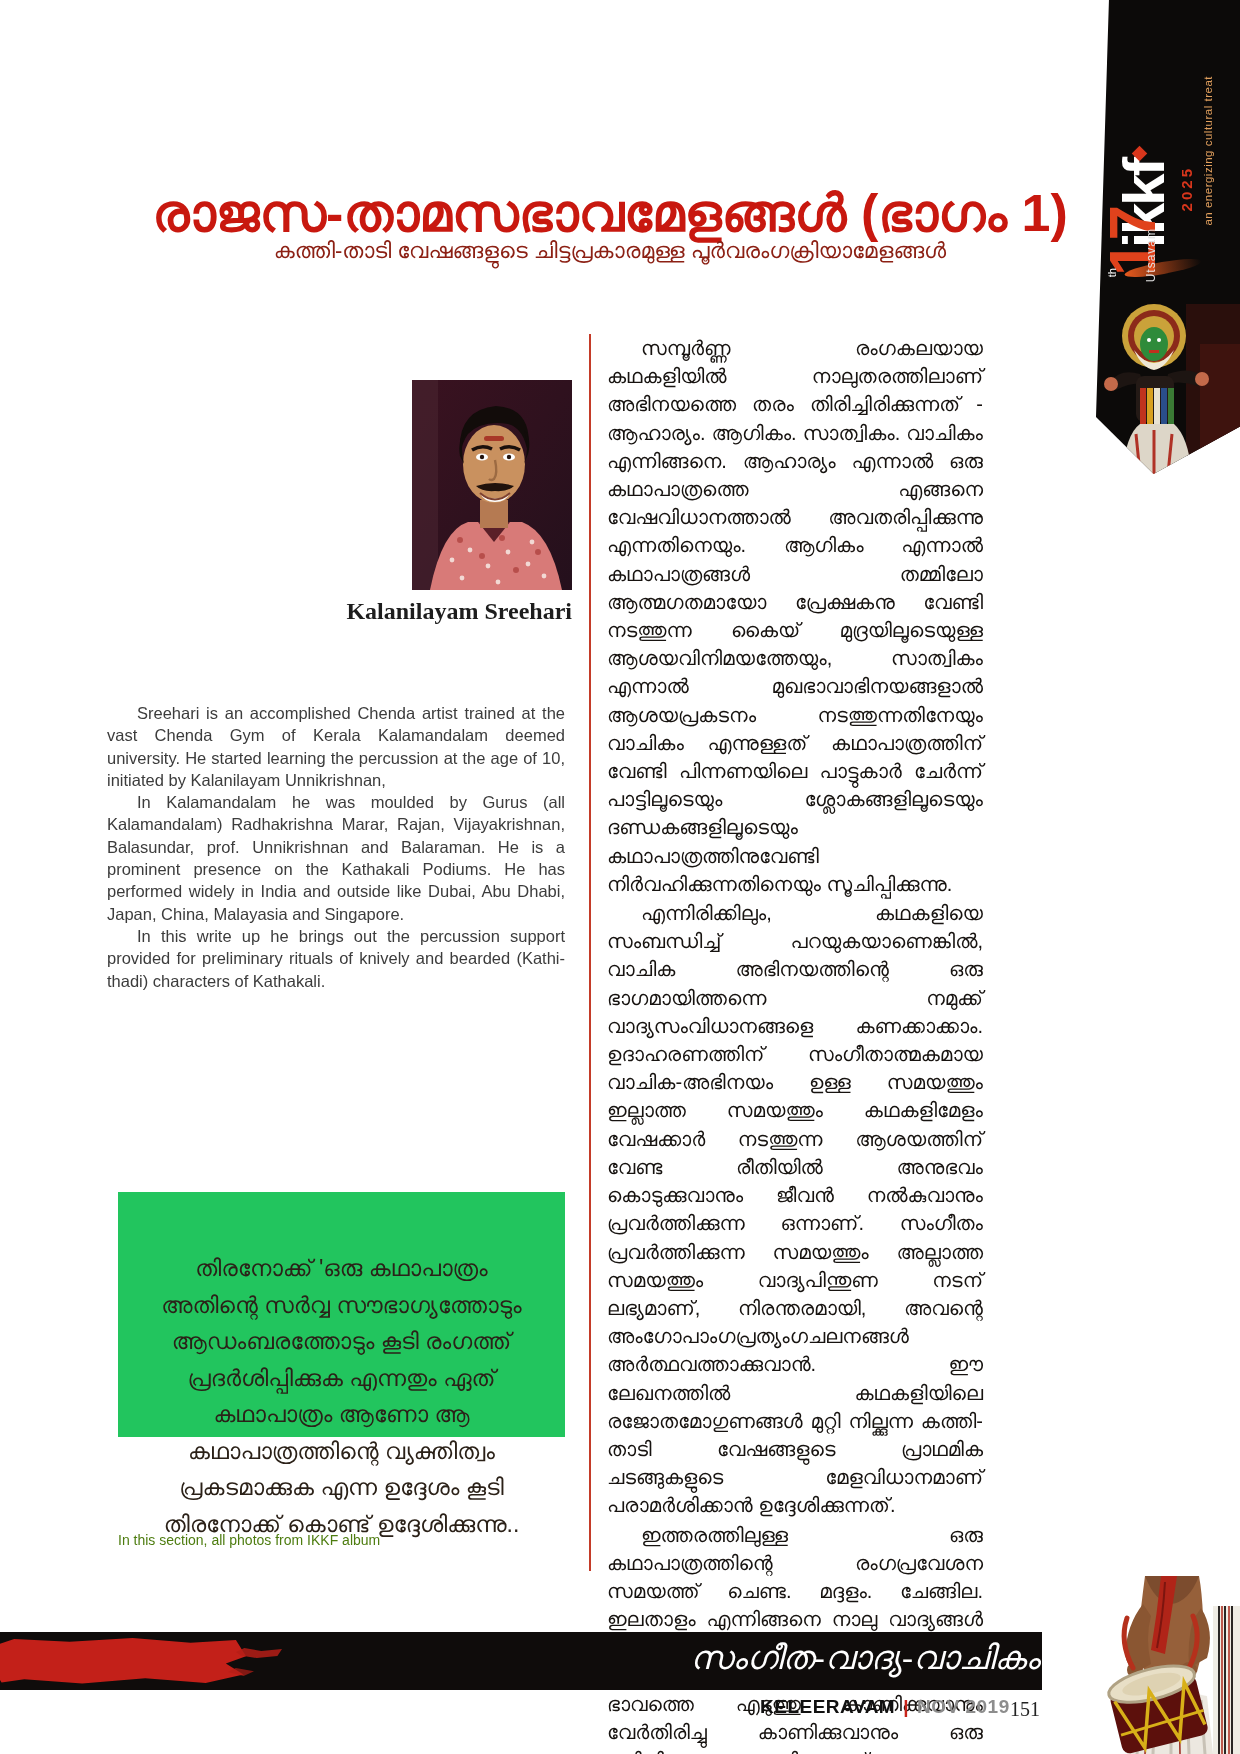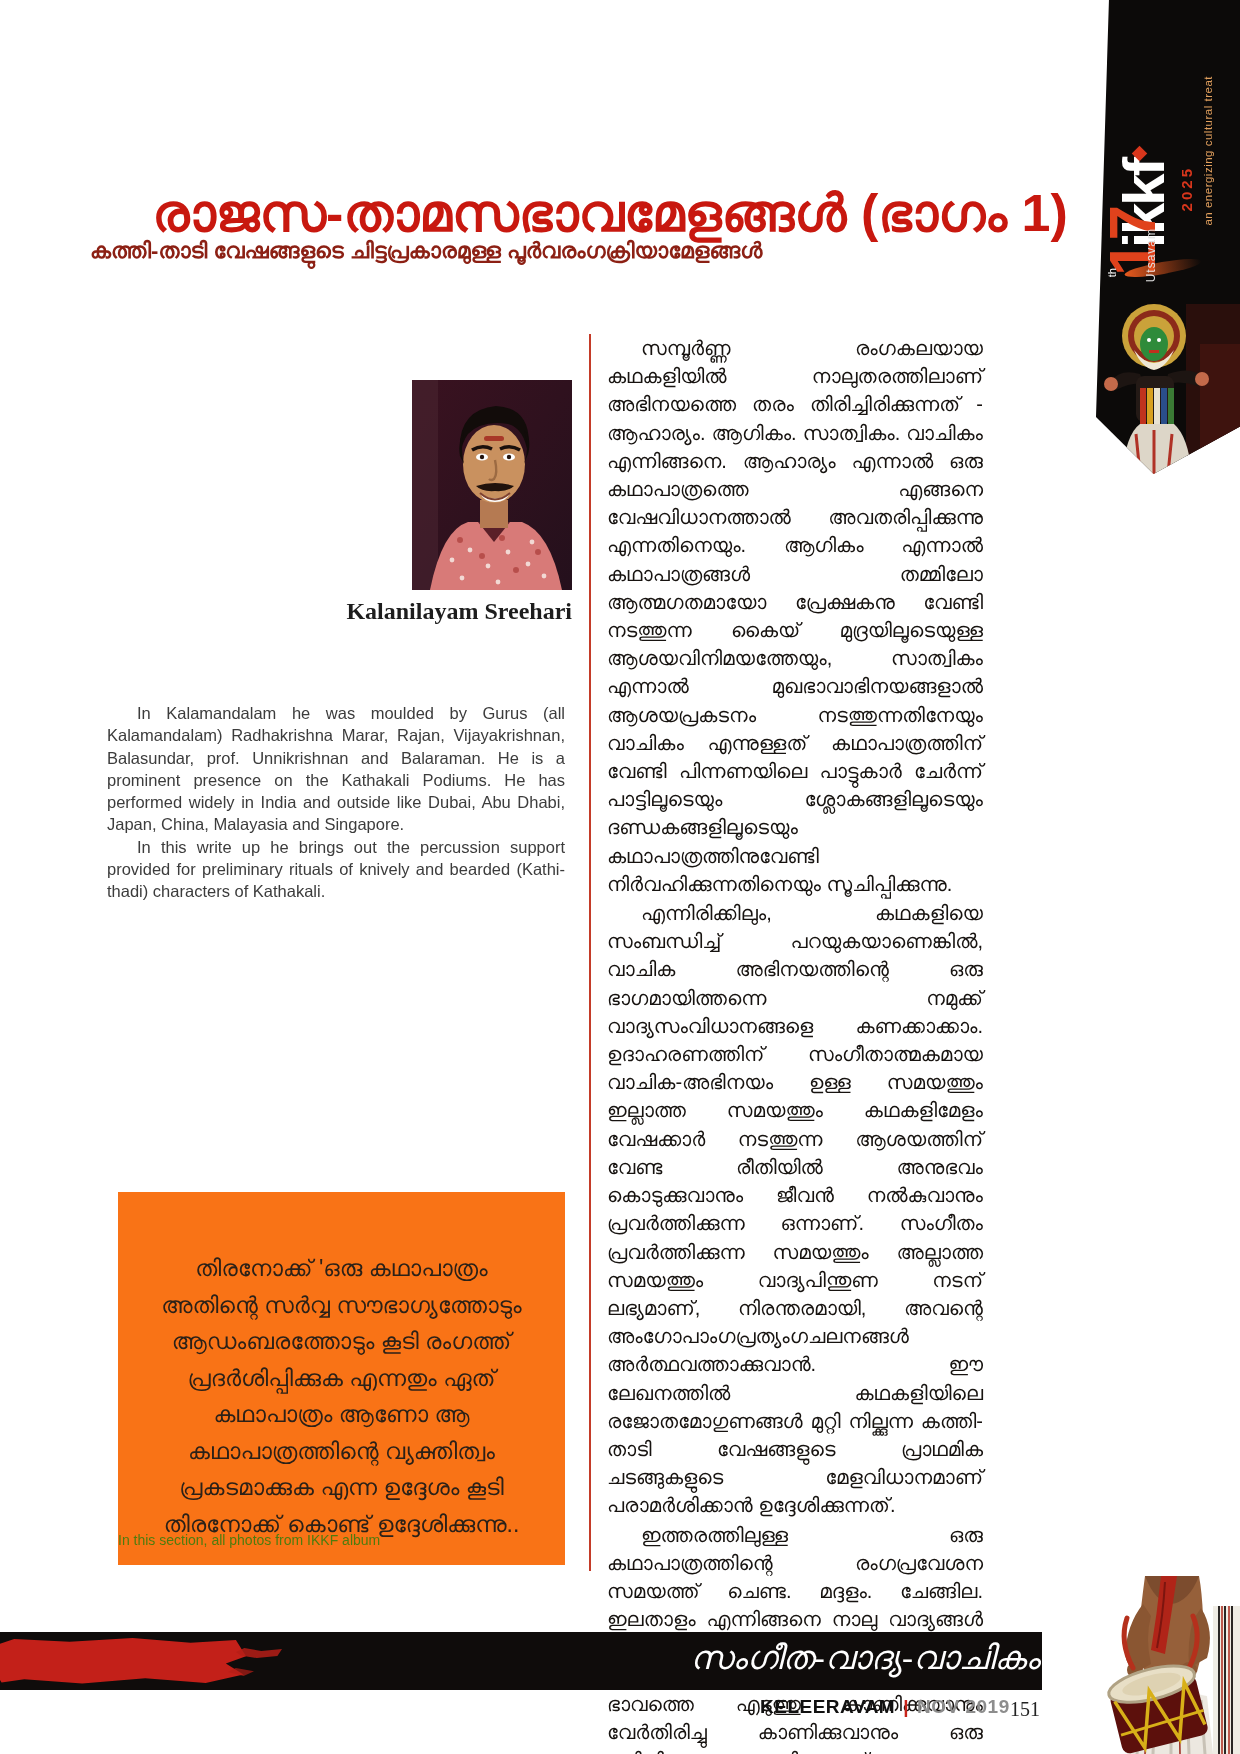--- a/index.html
+++ b/index.html
@@ -2,22 +2,22 @@
 <html><head>
 <meta charset="utf-8">
 <style>
   html,body{margin:0;padding:0;background:#e8e8e8;}
   .page{position:relative;width:1240px;height:1754px;margin:0 auto;background:#ffffff;
         overflow:hidden;font-family:"Liberation Sans",sans-serif;}
 
   
   .title{position:absolute;left:90px;top:148px;width:1040px;text-align:center;
          font-size:52px;font-weight:bold;color:#c8180f;letter-spacing:0;}
-  .subtitle{position:absolute;left:90px;top:218px;width:1040px;text-align:left;
-            font-size:22px;font-weight:bold;color:#8c2014;margin-top:20px;}
+  .subtitle{position:absolute;left:90px;top:218px;width:1040px;text-align:center;
+            font-size:22px;font-weight:normal;color:#8c2014;margin-top:20px;}
 
   
   .ribbon{position:absolute;left:1096px;top:0;width:144px;height:474px;}
   .ribbon-bg{position:absolute;inset:0;background:#0c0a09;
              clip-path:polygon(9% 0,100% 0,100% 90%,40% 100%,0 88%);}
   .v{writing-mode:vertical-rl;transform:rotate(180deg);position:absolute;white-space:nowrap;}
   .logo-ikkf{left:14px;top:58px;height:190px;font-size:58px;font-weight:bold;color:#ffffff;
              letter-spacing:-3px;}
   .logo-diamond{position:absolute;left:38px;top:148px;width:11px;height:11px;
                 background:#d8361c;transform:rotate(45deg);}
@@ -39,21 +39,21 @@
 
   .bio{position:absolute;left:107px;top:702px;width:458px;font-size:16.5px;line-height:22.3px;
        color:#3c3c3c;text-align:justify;}
   .bio p{margin:0;text-indent:30px;}
 
   .article{position:absolute;left:606px;top:333px;width:378px;font-size:20px;line-height:28.2px;
            color:#171310;text-align:justify;}
   .article p{margin:1px;text-indent:34px;}
 
   
-  .highlight{position:absolute;left:118px;top:1192px;width:447px;height:373px;background:#f97316;}
+  .highlight{position:absolute;left:118px;top:1192px;width:447px;height:245px;background:#22c55e;}
   .highlight-text{position:absolute;left:28px;right:28px;top:58px;text-align:center;
                   font-size:23px;line-height:36.5px;color:#2b2118;}
 
   .photo-note{position:absolute;left:118px;top:1532px;font-size:14px;color:#4d7c0f;}
 
   
   .footer-bar{position:absolute;left:0;top:1632px;width:1042px;height:58px;background:#0f0c0b;}
   .grunge1{position:absolute;left:-6px;top:5px;width:252px;height:48px;background:#c32019;
            clip-path:polygon(0 18%,8% 4%,30% 10%,55% 2%,78% 12%,96% 6%,100% 40%,92% 55%,99% 78%,
                              84% 96%,60% 86%,35% 97%,12% 88%,3% 95%,0 70%);}
@@ -175,20 +175,21 @@
 
     <path d="M83 80 Q86 94 82 99 Q79 101 77 99" stroke="#9c6a42" stroke-width="2.4" fill="none"></path>
 
     <path d="M64 106 Q83 100 102 106 Q96 112 83 111 Q70 112 64 106 Z" fill="#20120c"></path>
     <path d="M68 113 Q83 124 98 113 Q94 122 83 122 Q72 122 68 113 Z" fill="#ffffff"></path>
     <path d="M68 113 Q83 126 98 113" stroke="#7c4030" stroke-width="2" fill="none"></path>
   </svg>
   <div class="caption">Kalanilayam Sreehari</div>
 
   <div class="bio">
+    <p>Sreehari is an accomplished Chenda artist trained at the vast Chenda Gym of Kerala Kalamandalam deemed university. He started learning the percussion at the age of 10, initiated by Kalanilayam Unnikrishnan,</p>
     <p>In Kalamandalam he was moulded by Gurus (all Kalamandalam) Radhakrishna Marar, Rajan, Vijayakrishnan, Balasundar, prof. Unnikrishnan and Balaraman. He is a prominent presence on the Kathakali Podiums. He has performed widely in India and outside like Dubai, Abu Dhabi, Japan, China, Malayasia and Singapore.</p>
     <p>In this write up he brings out the percussion support provided for preliminary rituals of knively and bearded (Kathi-thadi) characters of Kathakali.</p>
   </div>
 
   <div class="article">
     <p>സമ്പൂർണ്ണ രംഗകലയായ കഥകളിയിൽ നാലുതരത്തിലാണ് അഭിനയത്തെ തരം തിരിച്ചിരിക്കുന്നത് - ആഹാര്യം. ആഗികം. സാത്വികം. വാചികം എന്നിങ്ങനെ. ആഹാര്യം എന്നാൽ ഒരു കഥാപാത്രത്തെ എങ്ങനെ വേഷവിധാനത്താൽ അവതരിപ്പിക്കുന്നു എന്നതിനെയും. ആഗികം എന്നാൽ കഥാപാത്രങ്ങൾ തമ്മിലോ ആത്മഗതമായോ പ്രേക്ഷകനു വേണ്ടി നടത്തുന്ന കൈയ് മുദ്രയിലൂടെയുള്ള ആശയവിനിമയത്തേയും, സാത്വികം എന്നാൽ മുഖഭാവാഭിനയങ്ങളാൽ ആശയപ്രകടനം നടത്തുന്നതിനേയും വാചികം എന്നുള്ളത് കഥാപാത്രത്തിന് വേണ്ടി പിന്നണയിലെ പാട്ടുകാർ ചേർന്ന് പാട്ടിലൂടെയും ശ്ലോകങ്ങളിലൂടെയും ദണ്ഡകങ്ങളിലൂടെയും കഥാപാത്രത്തിനുവേണ്ടി നിർവഹിക്കുന്നതിനെയും സൂചിപ്പിക്കുന്നു.</p>
     <p>എന്നിരിക്കിലും, കഥകളിയെ സംബന്ധിച്ച് പറയുകയാണെങ്കിൽ, വാചിക അഭിനയത്തിന്റെ ഒരു ഭാഗമായിത്തന്നെ നമുക്ക് വാദ്യസംവിധാനങ്ങളെ കണക്കാക്കാം. ഉദാഹരണത്തിന് സംഗീതാത്മകമായ വാചിക-അഭിനയം ഉള്ള സമയത്തും ഇല്ലാത്ത സമയത്തും കഥകളിമേളം വേഷക്കാർ നടത്തുന്ന ആശയത്തിന് വേണ്ട രീതിയിൽ അനുഭവം കൊടുക്കുവാനും ജീവൻ നൽകുവാനും പ്രവർത്തിക്കുന്ന ഒന്നാണ്. സംഗീതം പ്രവർത്തിക്കുന്ന സമയത്തും അല്ലാത്ത സമയത്തും വാദ്യപിന്തുണ നടന് ലഭ്യമാണ്, നിരന്തരമായി, അവന്റെ അംഗോപാംഗപ്രത്യംഗചലനങ്ങൾ അർത്ഥവത്താക്കുവാൻ. ഈ ലേഖനത്തിൽ കഥകളിയിലെ രജോതമോഗുണങ്ങൾ മുറ്റി നില്ക്കുന്ന കത്തി-താടി വേഷങ്ങളുടെ പ്രാഥമിക ചടങ്ങുകളുടെ മേളവിധാനമാണ് പരാമർശിക്കാൻ ഉദ്ദേശിക്കുന്നത്.</p>
     <p>ഇത്തരത്തിലുള്ള ഒരു കഥാപാത്രത്തിന്റെ രംഗപ്രവേശന സമയത്ത് ചെണ്ട. മദ്ദളം. ചേങ്ങില. ഇലതാളം എന്നിങ്ങനെ നാലു വാദ്യങ്ങൾ കൂടി ചേർന്നുണ്ടാക്കുന്ന മേളമാണ് ആ കഥാപാത്രത്തിന്റെ സ്ഥായി ആയ ഭാവത്തെ എടുത്തു കാണിക്കുവാനും വേർതിരിച്ചു കാണിക്കുവാനും ഒരു പരിധിവരെ സഹായിക്കുന്നത്..</p>
 
   </div>

